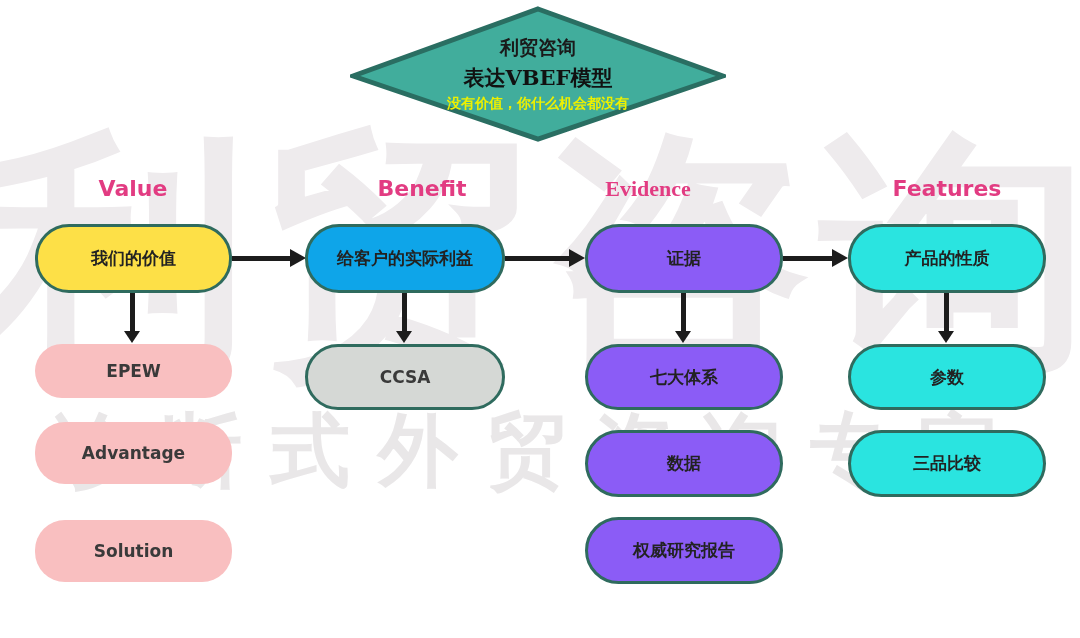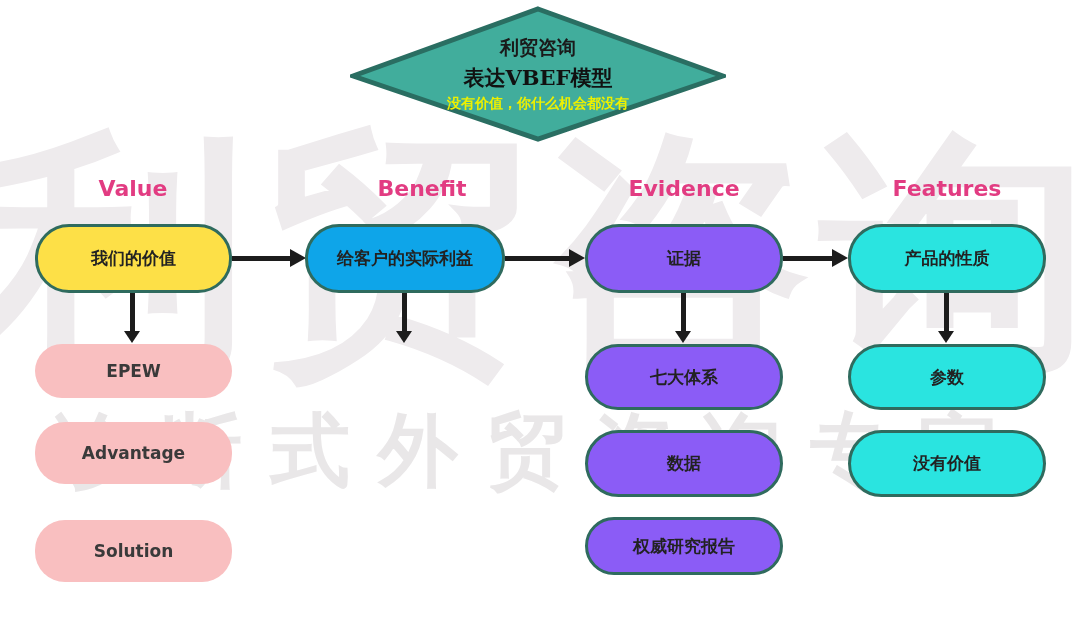--- a/index.html
+++ b/index.html
@@ -17,32 +17,32 @@
   .diamond{position:absolute;left:350px;top:6px;width:376px;height:136px;z-index:3;}
   .diamond svg{position:absolute;left:0;top:0;}
   .dtext{position:absolute;inset:0;display:flex;flex-direction:column;align-items:center;
          justify-content:center;gap:3px;z-index:4;}
   .d1{font-family:"DejaVu Serif",serif;font-weight:bold;font-size:19px;color:#1a1a1a;}
   .d2{font-family:"DejaVu Serif",serif;font-weight:bold;font-size:21px;color:#111;}
   .d3{font-family:"DejaVu Sans",sans-serif;font-weight:bold;font-size:14px;color:#edf000;}
   
   .hdr{position:absolute;top:176px;width:200px;text-align:center;
        font-weight:bold;font-size:22px;color:#e23c82;z-index:2;}
-  .h1{left:33px;} .h2{left:322px;} .h3{left:584px;} .h4{left:847px;}
+  .h1{left:33px;} .h2{left:322px;} .h3{left:548px;font-family:Liberation Serif, serif;} .h4{left:847px;}
   
   .pill{position:absolute;display:flex;align-items:center;justify-content:center;
         border-radius:34px;font-size:17px;color:#222;z-index:2;box-sizing:border-box;
         text-align:center;}
   .bordered{border:3px solid #2f6b5e;}
   .cjk{font-family:"DejaVu Serif",serif;font-weight:bold;}
   .latin{font-family:"DejaVu Sans",sans-serif;font-weight:bold;color:#3a3a3a;}
   .x1{left:35px;width:197px;} .x2{left:305px;width:200px;}
   .x3{left:585px;width:198px;} .x4{left:848px;width:198px;}
   .r1{top:224px;height:69px;} .r2{top:344px;height:66px;}
-  .r3{top:430px;height:67px;} .r4{top:517px;height:58px;}
+  .r3{top:430px;height:67px;} .r4{top:517px;height:67px;}
   .r2s{top:344px;height:54px;border-radius:30px;}
   .r3s{top:422px;height:62px;border-radius:30px;}
   .r4s{top:520px;height:62px;border-radius:30px;}
   .f-pink{background:#fde047;} .f-salmon{background:#f9bfc0;}
   .f-gray{background:#0ea5e9;}  .f-gray2{background:#d5d8d5;}
   .f-yellow{background:#8b5cf6;} .f-cyan{background:#2ae4e0;}
   
   .harrow{position:absolute;height:5px;background:#1c1c1c;z-index:1;}
   .harrow::after{content:'';position:absolute;left:100%;top:-7px;width:0;height:0;
                  border:9px solid transparent;border-left:16px solid #1c1c1c;}
@@ -80,27 +80,28 @@
 
   <div class="pill bordered cjk x1 r1 f-pink">我们的价值</div>
   <div class="pill bordered cjk x2 r1 f-gray">给客户的实际利益</div>
   <div class="pill bordered cjk x3 r1 f-yellow">证据</div>
   <div class="pill bordered cjk x4 r1 f-cyan">产品的性质</div>
 
   <div class="pill latin x1 r2s f-salmon">EPEW</div>
   <div class="pill latin x1 r3s f-salmon">Advantage</div>
   <div class="pill latin x1 r4s f-salmon">Solution</div>
 
+  <div class="pill bordered latin x2 r2 f-gray2">CCSA</div>
 
   <div class="pill bordered cjk x3 r2 f-yellow">七大体系</div>
   <div class="pill bordered cjk x3 r3 f-yellow">数据</div>
   <div class="pill bordered cjk x3 r4 f-yellow">权威研究报告</div>
 
   <div class="pill bordered cjk x4 r2 f-cyan">参数</div>
-  <div class="pill bordered cjk x4 r3 f-cyan">没有价值</div>
+  <div class="pill bordered cjk x4 r3 f-cyan">三品比较</div>
 
   <div class="harrow ha1"></div>
   <div class="harrow ha2"></div>
   <div class="harrow ha3"></div>
   <div class="varrow va1"></div>
   <div class="varrow va2"></div>
   <div class="varrow va3"></div>
   <div class="varrow va4"></div>
 
 </div>

